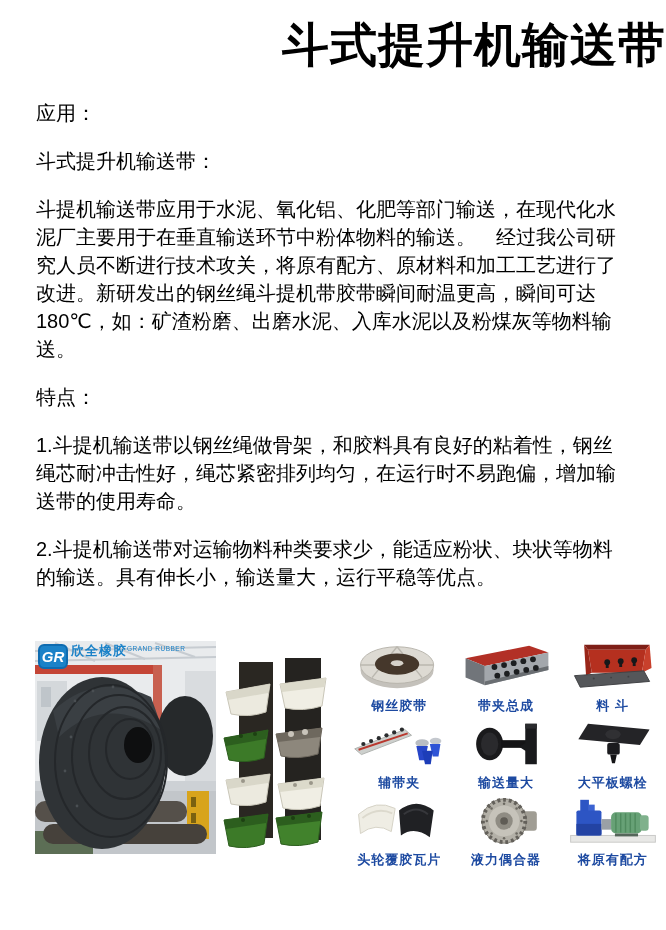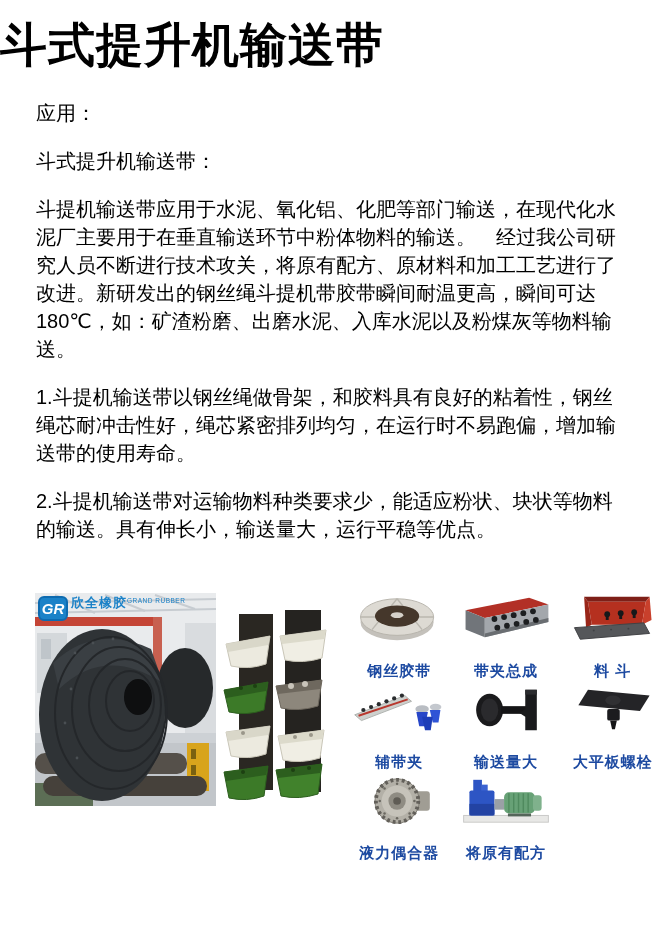--- a/index.html
+++ b/index.html
@@ -3,21 +3,21 @@
 <meta charset="utf-8">
 <style>
   * { box-sizing: border-box; }
   html,body { margin:0; padding:0; }
   body {
     width:666px; height:930px; overflow:hidden;
     background:#ffffff; color:#000;
     font-family:"Liberation Sans","DejaVu Sans",sans-serif;
   }
   h1.page-title {
-    margin:16px 0 0; text-align:left;
+    margin:16px 0 0; text-align:right;
     font-size:47px; line-height:1.22; font-weight:700; letter-spacing:1px;
   }
   .content { margin:26px 35px 0 36px; font-size:20px; line-height:28px; }
   .content p { margin:0 0 20px; }
   .gallery {
     margin-top:50px; padding-left:35px;
     display:flex; align-items:flex-start;
   }
   figure { margin:0; padding:0; }
   .photo-factory { position:relative; width:181px; height:258px; flex:0 0 auto; }
@@ -37,33 +37,34 @@
   .logo-cn { color:#1b82c8; font-weight:700; font-size:13px; letter-spacing:1px; }
   .logo-en { color:#1b82c8; font-size:6.5px; letter-spacing:.5px; margin-top:2px; }
   .photo-buckets { width:112px; height:196px; margin-left:7px; margin-top:13px; flex:0 0 auto; }
   .parts-grid {
     margin-left:11px; width:320px;
     display:grid; grid-template-columns:repeat(3,1fr); row-gap:3px;
   }
   .part { display:flex; flex-direction:column; align-items:center; }
   .part svg { display:block; }
   .part figcaption {
-    margin-top:17px; font-size:15px; font-weight:700; color:#1d4aa1;
+    margin-top:4px; font-size:13px; font-weight:700; color:#1d4aa1;
     letter-spacing:1px; white-space:nowrap;
   }
 </style>
 </head>
 <body>
 
 <h1 class="page-title">斗式提升机输送带</h1>
 
 <div class="content">
   <p>应用：</p>
   <p>斗式提升机输送带：</p>
   <p>斗提机输送带应用于水泥、氧化铝、化肥等部门输送，在现代化水泥厂主要用于在垂直输送环节中粉体物料的输送。　经过我公司研究人员不断进行技术攻关，将原有配方、原材料和加工工艺进行了改进。新研发出的钢丝绳斗提机带胶带瞬间耐温更高，瞬间可达180℃，如：矿渣粉磨、出磨水泥、入库水泥以及粉煤灰等物料输送。</p>
+  <p>特点：</p>
   <p>1.斗提机输送带以钢丝绳做骨架，和胶料具有良好的粘着性，钢丝绳芯耐冲击性好，绳芯紧密排列均匀，在运行时不易跑偏，增加输送带的使用寿命。</p>
   <p>2.斗提机输送带对运输物料种类要求少，能适应粉状、块状等物料的输送。具有伸长小，输送量大，运行平稳等优点。</p>
 </div>
 
 <div class="gallery">
 
   <figure class="photo-factory">
     <svg width="181" height="213" viewBox="0 0 181 213">
       <rect width="181" height="213" fill="#e9ebed"></rect>
       <g stroke="#c7ccd1" stroke-width="2">
@@ -258,20 +259,29 @@
     <figure class="part">
       <svg width="100" height="52" viewBox="0 0 100 54">
         <polygon points="24,6 88,12 78,28 14,22" fill="#242427"></polygon>
         <ellipse cx="50" cy="17" rx="8" ry="5" fill="#303033"></ellipse>
         <rect x="44" y="26" width="13" height="12" rx="2" fill="#1b1b1e"></rect>
         <polygon points="47,38 54,38 52,47 49,47" fill="#141416"></polygon>
       </svg>
       <figcaption>大平板螺栓</figcaption>
     </figure>
 
+    <figure class="part">
+      <svg width="100" height="52" viewBox="0 0 100 54">
+        <path d="M8,20 Q26,4 46,14 L42,38 Q26,28 10,40 Z" fill="#efede4" stroke="#d4d1c5"></path>
+        <path d="M12,24 Q27,12 43,19" fill="none" stroke="#dcd9cd" stroke-width="2"></path>
+        <path d="M50,16 Q68,2 86,16 L82,44 Q66,32 52,42 Z" fill="#202124"></path>
+        <path d="M55,20 Q68,10 80,20" fill="none" stroke="#36373b" stroke-width="2"></path>
+      </svg>
+      <figcaption>头轮覆胶瓦片</figcaption>
+    </figure>
 
     <figure class="part">
       <svg width="100" height="52" viewBox="0 0 100 54">
         <rect x="66" y="17" width="16" height="20" rx="3" fill="#a09d94"></rect>
         <circle cx="48" cy="27" r="23" fill="#b3b0a7" stroke="#7e7b72"></circle>
         <circle cx="48" cy="27" r="22" fill="none" stroke="#63605a" stroke-width="4" stroke-dasharray="3 3"></circle>
         <circle cx="48" cy="27" r="16" fill="#c6c3ba"></circle>
         <circle cx="48" cy="27" r="9" fill="#8f8c83"></circle>
         <circle cx="48" cy="27" r="4" fill="#5f5c55"></circle>
         <g fill="#6b6860">

